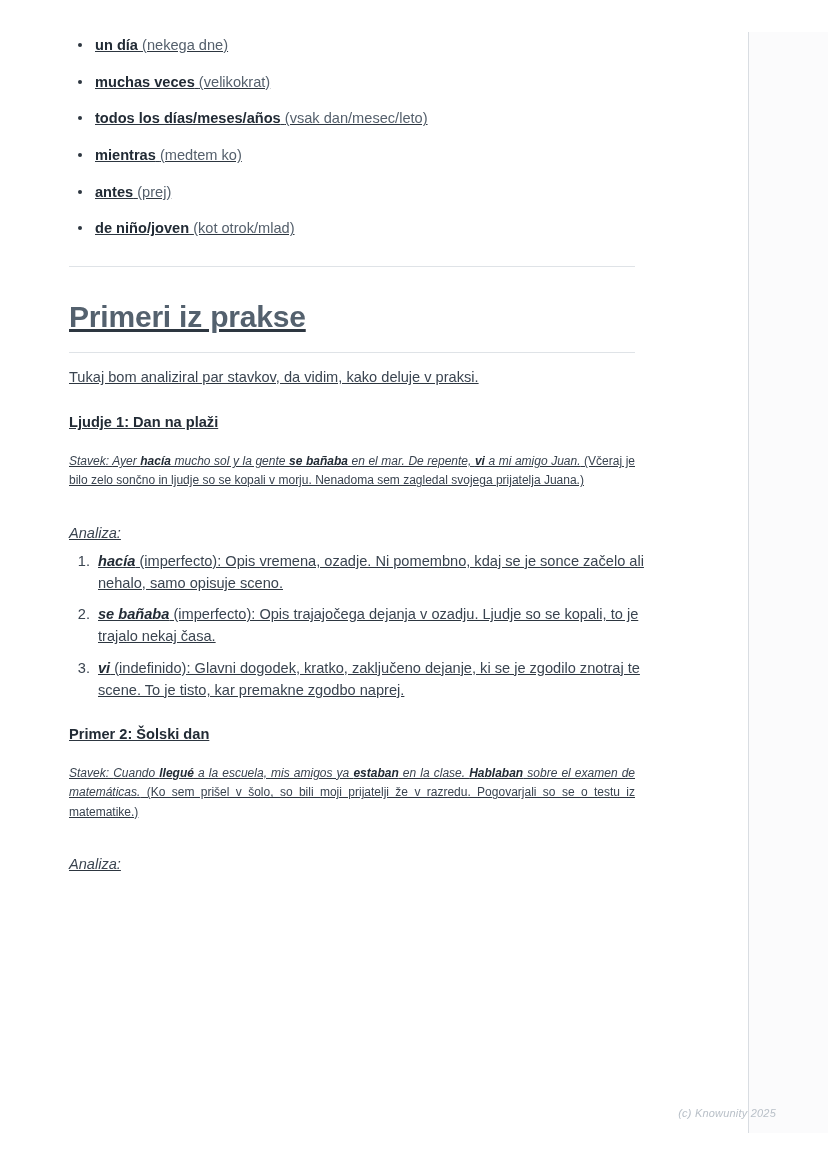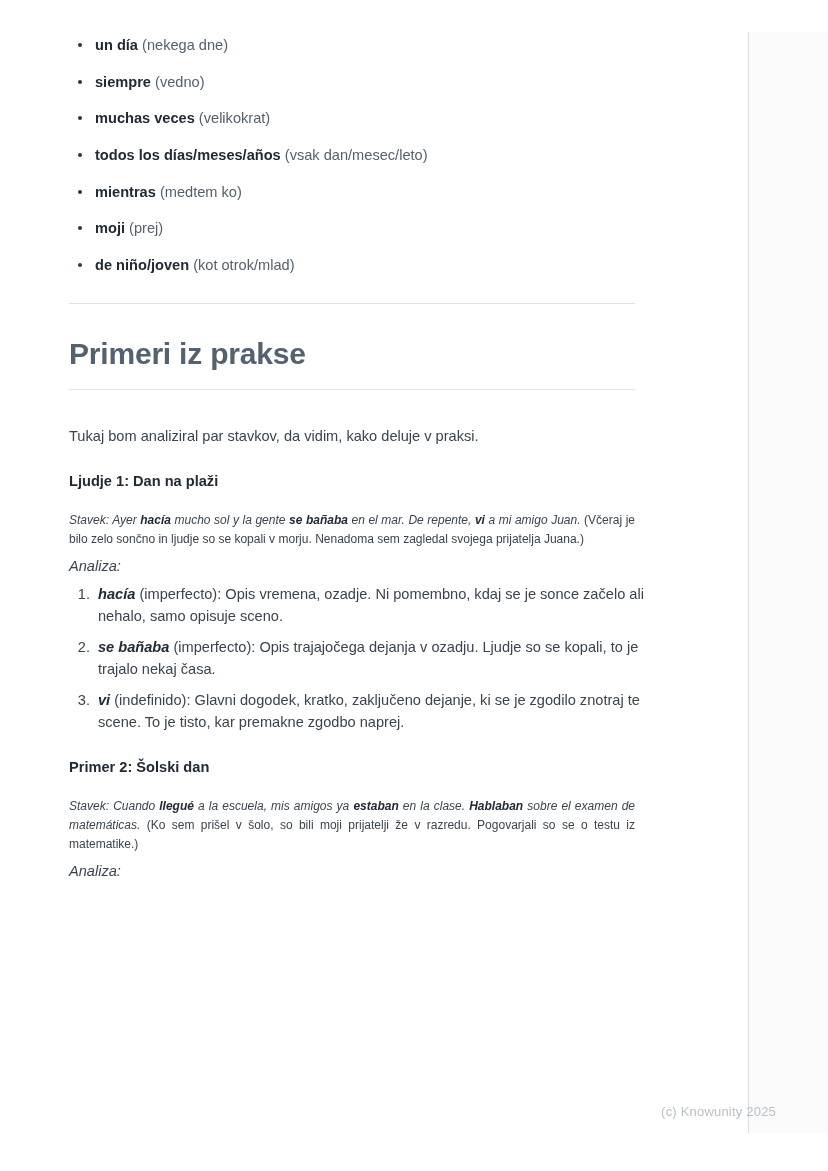--- a/index.html
+++ b/index.html
@@ -35,20 +35,21 @@
     top: 32px;
     bottom: 38px;
     left: 749px;
     right: 0;
     background: #fbfbfc;
   }
   .content {
     position: relative;
     padding: 36px 120px 0 69px;
     box-sizing: border-box;
+    text-decoration: underline;
   }
 
   ul.bullets {
     list-style: none;
     margin: 0;
     padding: 0;
   }
   ul.bullets li {
     position: relative;
     padding-left: 26px;
@@ -100,21 +101,21 @@
     border: 0;
     border-top: 1px solid #dfe3e7;
     margin: 18px 0 0 0;
     width: 566px;
   }
 
   p.body {
     font-size: 14.6px;
     line-height: 1.5;
     color: #3a4450;
-    margin: 36px 0 0 0;
+    margin: 14px 0 0 0;
     max-width: 566px;
   }
 
   .example-head {
     font-size: 14.6px;
     font-weight: bold;
     color: #222b35;
     margin: 25px 0 0 0;
   }
 
@@ -133,21 +134,21 @@
     color: #222b35;
   }
   p.sentence .plain {
     font-style: normal;
   }
 
   p.analiza {
     font-size: 14.6px;
     font-style: italic;
     color: #3a4450;
-    margin: 8px 0 0 0;
+    margin: 34px 0 0 0;
   }
 
   ol.analysis {
     margin: 9px 0 0 0;
     padding-left: 25px;
     max-width: 580px;
   }
   ol.analysis li {
     font-size: 14.6px;
     line-height: 1.52;
@@ -158,23 +159,24 @@
   ol.analysis li .lead {
     font-weight: bold;
     font-style: italic;
     color: #222b35;
   }
 
   .footer-note {
     position: absolute;
     right: 52px;
     bottom: 52px;
-    font-size: 13px;
+    font-size: 11px;
     color: #b9c0c8;
     letter-spacing: 0.2px;
+    font-style: italic;
   }
 </style>
 </head>
 <body>
 
 <div class="page">
 
   <div class="right-band"></div>
   <div class="right-rule"></div>
 
@@ -183,37 +185,33 @@
     <ul class="bullets">
       <li>
         <span class="term">un día</span>
         <span class="gloss">(nekega dne)</span>
       </li>
     </ul>
 
 
     <ul class="bullets">
       <li>
-        <span class="term">siempre</span>
-        <span class="gloss">(vedno)</span>
-      </li>
-      <li>
         <span class="term">muchas veces</span>
         <span class="gloss">(velikokrat)</span>
       </li>
       <li>
         <span class="term">todos los días/meses/años</span>
         <span class="gloss">(vsak dan/mesec/leto)</span>
       </li>
       <li>
         <span class="term">mientras</span>
         <span class="gloss">(medtem ko)</span>
       </li>
       <li>
-        <span class="term">moji</span>
+        <span class="term">antes</span>
         <span class="gloss">(prej)</span>
       </li>
       <li>
         <span class="term">de niño/joven</span>
         <span class="gloss">(kot otrok/mlad)</span>
       </li>
     </ul>
 
     <hr class="divider">
 

